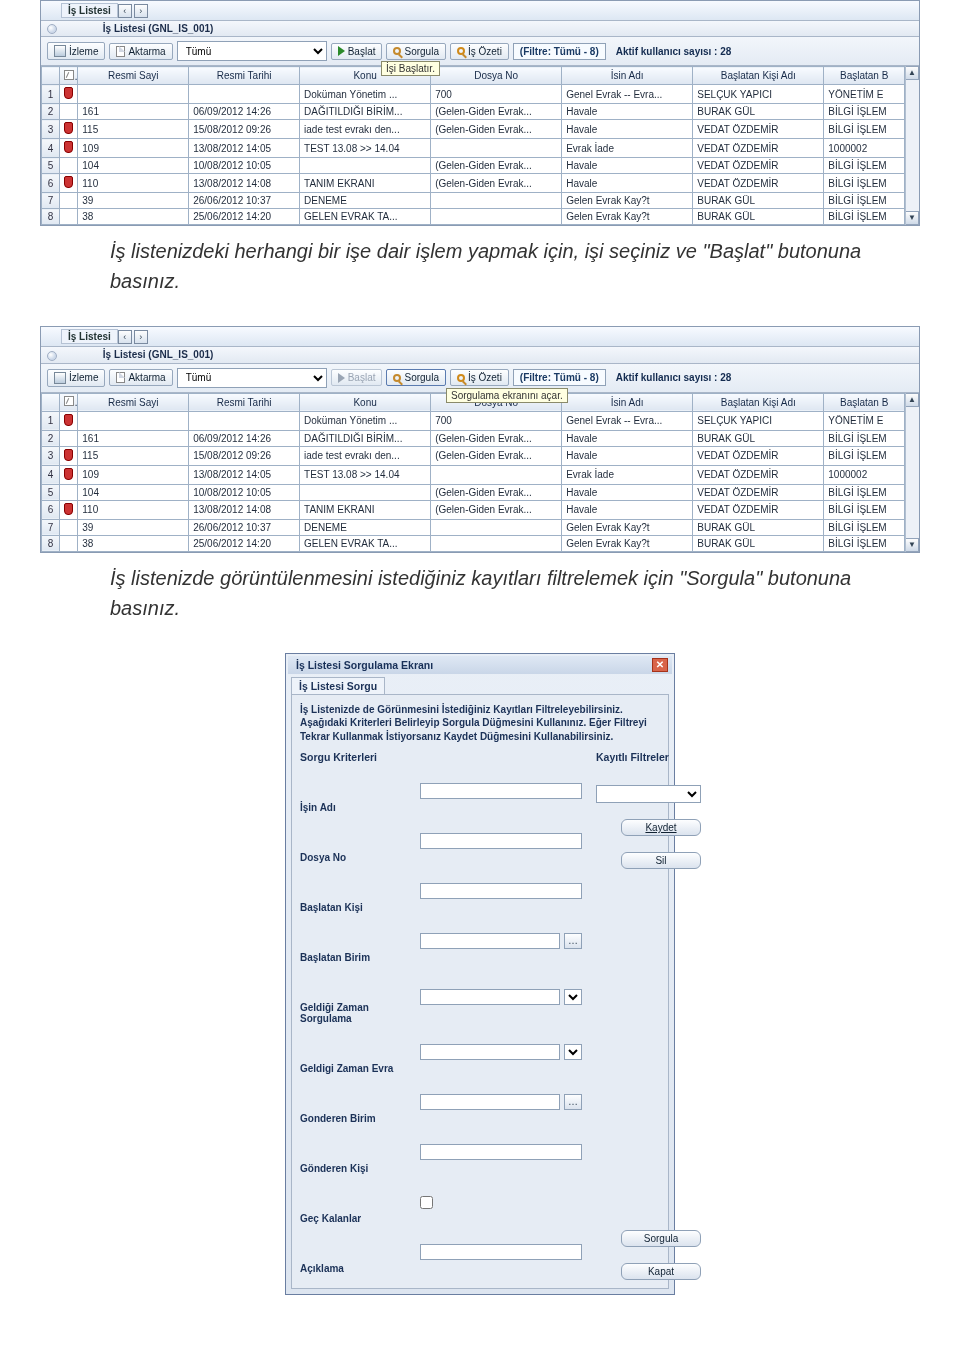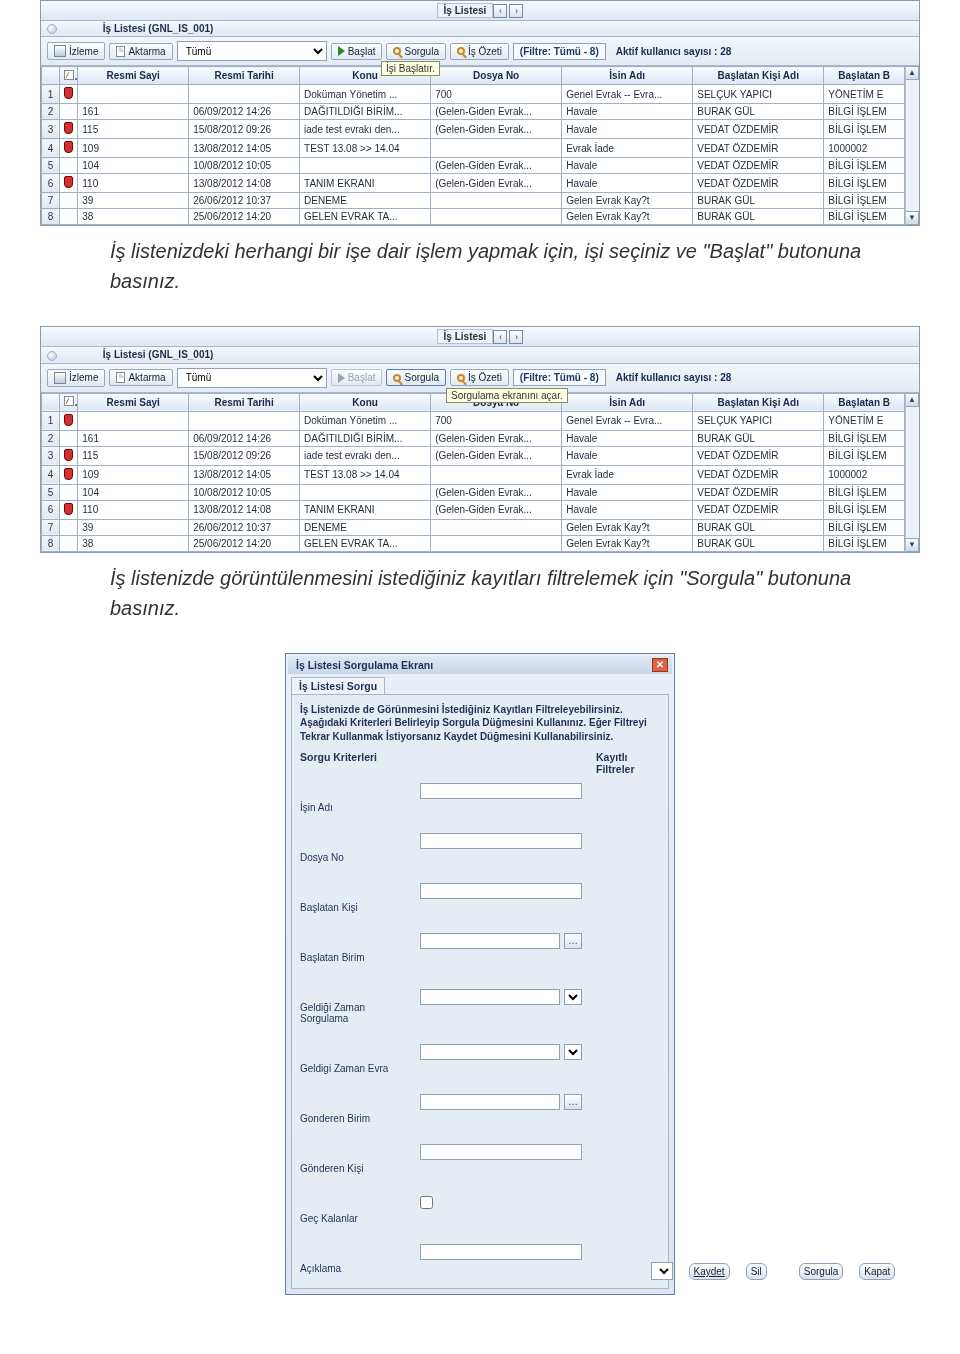--- a/index.html
+++ b/index.html
@@ -1,19 +1,19 @@
 <!DOCTYPE html>
 <html><head>
 <meta charset="utf-8">
 <style>
   * { box-sizing: border-box; margin: 0; padding: 0; }
   body { font-family: Tahoma, Arial, sans-serif; font-size: 10px; background: #fff; color: #222; width: 960px; }
   .page { padding: 0 40px 40px 40px; }
   .panel { border: 1px solid #8a9bb3; background: #e6ecf4; margin-bottom: 8px; }
-  .titlebar { display: flex; align-items: center; justify-content: center; padding: 2px 20px; background: linear-gradient(#f7faff,#dde7f3); border-bottom: 1px solid #a9b6c8; }
+  .titlebar { display: flex; align-items: center; justify-content: flex-start; padding: 2px 20px; background: linear-gradient(#f7faff,#dde7f3); border-bottom: 1px solid #a9b6c8; }
   .titlebar .t { font-weight: bold; font-size: 10px; color: #233; padding:1px 6px; background:#eef3fb; border:1px solid #b5c2d4; }
   .navbtns { display:flex; gap:2px; }
   .sqbtn { width:14px; height:14px; border:1px solid #7a8aa0; background:linear-gradient(#fdfdfd,#d8e2ee); text-align:center; line-height:12px; font-size:9px; color:#345; cursor:pointer; }
   .subtitle { padding: 2px 6px; border-bottom:1px solid #a9b6c8; background: linear-gradient(#f4f7fc,#e2e9f2); }
   .subtitle .bullet { display:inline-block; width:10px; height:10px; border:1px solid #a0aec4; border-radius:50%; background:radial-gradient(circle at 35% 35%, #fff, #cdd9ea 60%); margin-right:3px; vertical-align:middle; }
   .subtitle b { font-size:10px; color:#1b2c4a; font-weight:bold;padding-left:40px; }
   .toolbar { display:flex; align-items:center; gap:4px; padding:4px 6px; background:linear-gradient(#f2f6fb,#e4ebf4); border-bottom:1px solid #a9b6c8; position:relative; }
   .tbtn { display:inline-flex; align-items:center; gap:3px; padding:2px 6px; border:1px solid #97a8bd; background:linear-gradient(#fdfeff,#e1e9f2); font-size:10px; color:#123; cursor:pointer; border-radius:2px; }
   .tbtn.disabled { color:#9aa5b4; border-color:#bac6d5; }
   .ico { display:inline-block; width:12px; height:12px; }
@@ -29,41 +29,41 @@
   .tselect { background:#fff; border:1px solid #8fa1b7; height:20px; font-size:10px; width:150px; padding:1px 4px; }
   .filterbox { border:1px solid #8fa1b7; background:#f7fbff; padding:2px 6px; font-size:10px; font-weight:bold; color:#1a3a64; }
   .userbox { font-weight:bold; font-size:10px; color:#132b50; padding:2px 6px; }
   .tooltip { position:absolute; background:#ffffe1; border:1px solid #8a8a6a; padding:1px 4px; font-size:10px; color:#333; white-space:nowrap; z-index:5; }
   .scrollhost { display:flex; }
   .scrollbar { width:14px; background:#e2e9f2; border-left:1px solid #b1bfd0; display:flex; flex-direction:column; justify-content:space-between; }
   .scrollbar .arr { height:14px; background:linear-gradient(#fdfdfd,#cfdae8); border:1px solid #93a4bb; margin:0; text-align:center; font-size:8px; line-height:12px; color:#345; cursor:pointer; border-left:none;}
   .scrollbar .track { flex:1; background:#edf1f7; }
   table.grid { border-collapse:collapse; width:100%; background:#fff; font-size:10px; color:#1f2a3a; table-layout:fixed; }
   table.grid th, table.grid td { border:1px solid #9fb1c6; padding:2px 4px; text-align:left; white-space:nowrap; overflow:hidden; text-overflow:ellipsis; }
-  table.grid th { background:linear-gradient(#f8fbff,#dee6f1); font-weight:bold; color:#172a48; height:18px; text-align:center; }
+  table.grid th { background:linear-gradient(#f8fbff,#dee6f1); font-weight:normal; color:#172a48; height:18px; text-align:center; }
   table.grid td.rownum { background:linear-gradient(#f4f7fb,#e0e8f2); text-align:center; color:#334; border-right:1px solid #9fb1c6; }
   table.grid td.iconcell { text-align:center; padding:2px 0; }
   .ico-edit { display:inline-block; width:10px; height:10px; background:#fff; border:1px solid #888; position:relative; }
   .ico-edit::after { content:""; position:absolute; left:2px; top:1px; width:1px; height:6px; background:#888; transform:rotate(25deg); }
   .caption { font-style: italic; font-size: 20px; color: #333; margin: 10px 40px 30px 70px; line-height:1.5; }
   
   .dlgwrap { display:flex; justify-content:center; margin: 10px 0 10px 0; }
   .dialog { width:390px; border:1px solid #6a7ea1; background:linear-gradient(#e9eff7,#dde5f0); padding:2px; }
   .dlgtitle { display:flex; align-items:center; justify-content:space-between; background:linear-gradient(#dfe8f4,#c9d6e8); padding:2px 4px; }
   .dlgtitle .t2 { font-weight:bold; font-size:10.5px; color:#183058; display:flex; align-items:flex-end; gap:4px;}
   .closex { width:16px; height:14px; background:#d9644a; border:1px solid #a5321a; color:#fff; text-align:center; font-size:10px; line-height:12px; font-weight:bold; cursor:pointer; }
   .dlgtab { margin:3px 3px 0 3px; display: inline-block;background:#eef3fa; border:1px solid #a9b6c8; border-bottom:none; padding:2px 7px; font-weight:bold; font-size:10.5px; color:#1b3157; }
   .dlgbody { margin:0 3px 3px 3px; background:#e6ecf4; border:1px solid #a9b6c8; padding:8px; }
   .dlghelp { font-size:10px; font-weight:bold; color:#1b3157; line-height:1.35; margin-bottom:8px; }
   .dlgcols { display:flex; gap:14px; }
   .dlgcol-left { flex:1.5; }
-  .dlgcol-right { width:115px; display:flex; flex-direction:row; gap:16px; align-items:flex-end; }
+  .dlgcol-right { width:115px; display:flex; flex-direction:column; gap:16px; align-items:flex-end; }
   .heading { font-weight:bold; font-size:10.5px; color:#1b3157; margin-bottom:6px; }
   .frow { display:flex; align-items:center; gap:4px; margin-bottom:6px; }
-  .frow label { width:116px; font-size:10px; font-weight:normal; color:#1b3157;margin-top:33px; }
+  .frow label { width:116px; font-size:10px; font-weight:bold; color:#1b3157;margin-top:33px; }
   .frow input[type=text] { flex:1; border:1px solid #8fa1b7; height:16px; font-size:10px; background:#fff; padding:0 3px; }
   .frow .smbtn { width:18px; height:16px; border:1px solid #8fa1b7; background:linear-gradient(#fdfeff,#dbe3ee); font-size:10px; text-align:center; line-height:14px; cursor:pointer; color:#345;}
   .frow input[type=checkbox]{ width:13px; height:13px; }
   .frow select.small { width:18px; height:16px; border:1px solid #8fa1b7; background:#fff; font-size:10px; padding:0;}
   .rbtn { display:block; width:80px; text-align:center; padding:2px 4px; border:1px solid #8fa1b7; background:linear-gradient(#fdfeff,#dbe3ee); font-size:10px; color:#123; cursor:pointer; border-radius:6px; text-decoration: underline dotted transparent; }
   .rbtn .u { text-decoration: underline; }
   select.filtersel { width:105px; height:18px; border:1px solid #8fa1b7; background:#fff; font-size:10px; }
   
   .footersep { display:flex; align-items:center; justify-content:center; margin: 100px 30px 6px 30px; gap:10px; }
   .footersep .line { flex:1; height:2px; background:#c9d6e7; }

